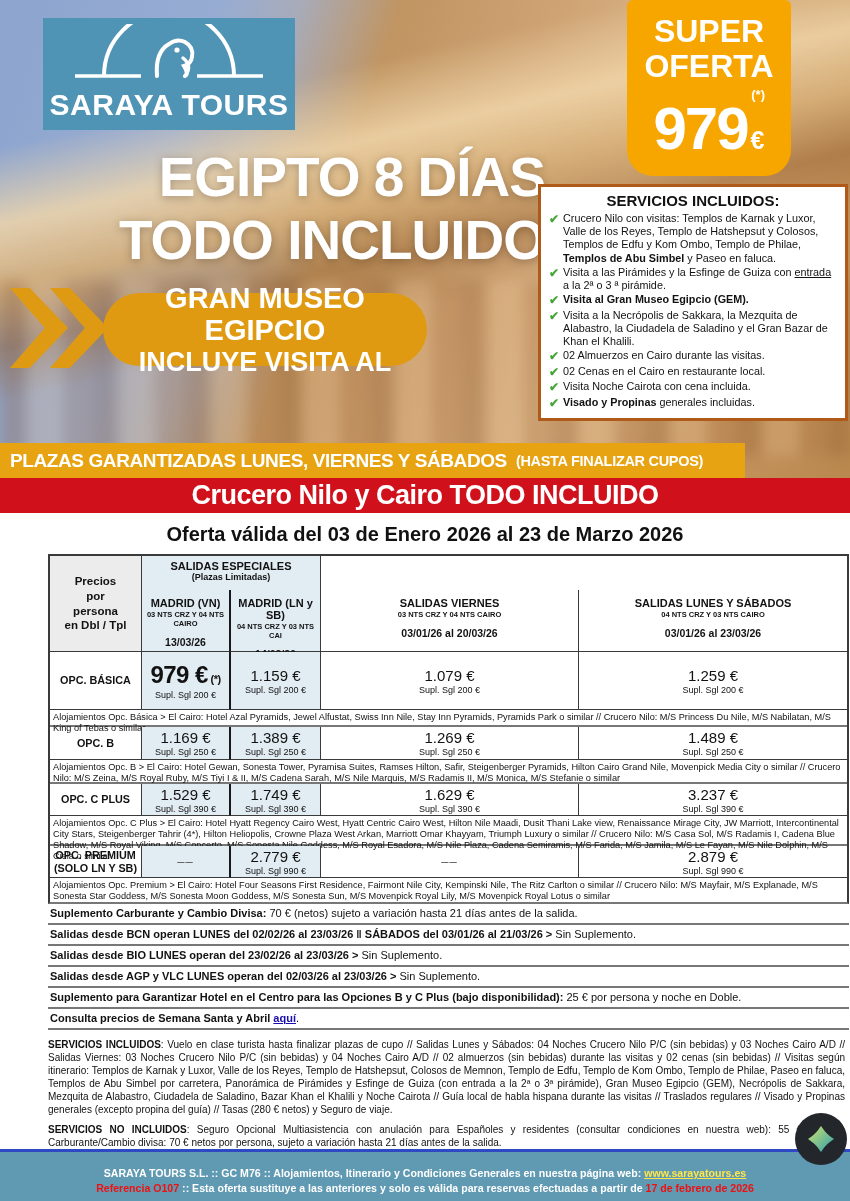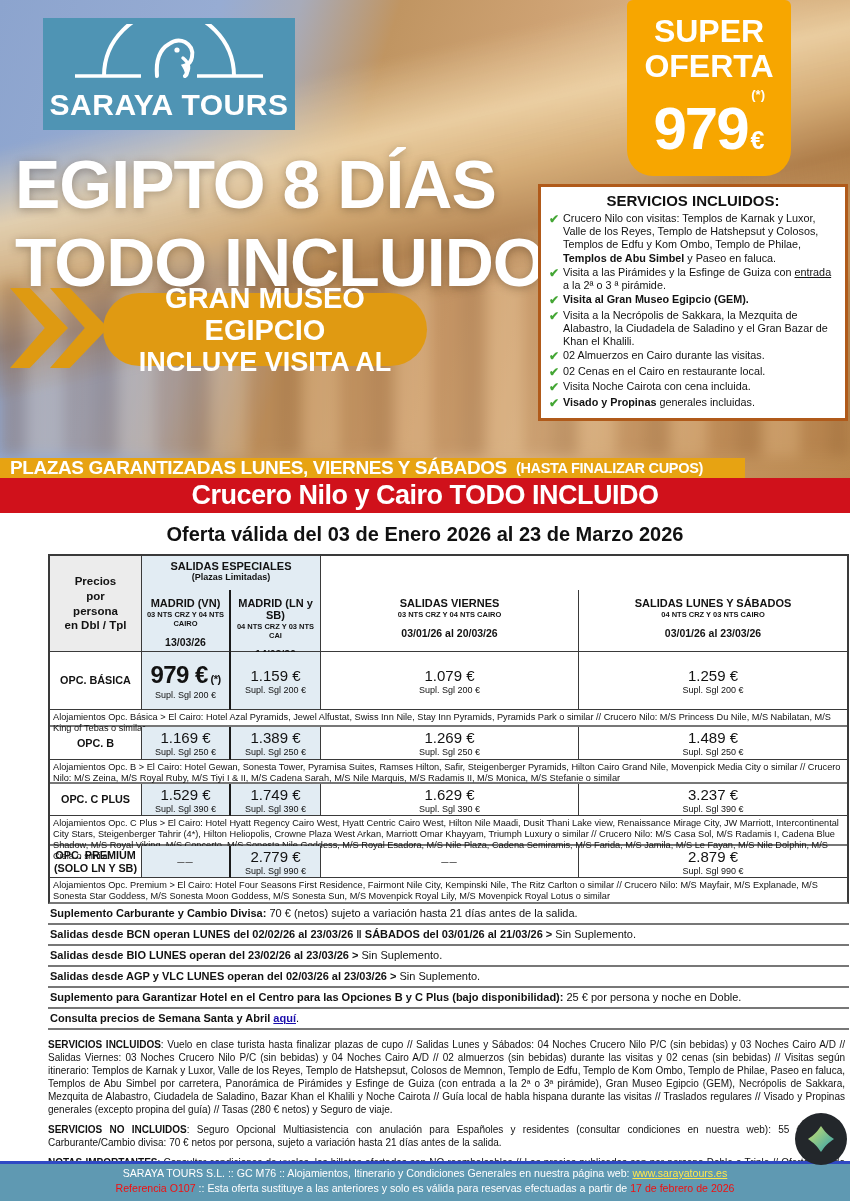--- a/index.html
+++ b/index.html
@@ -17,22 +17,22 @@
     background:linear-gradient(180deg,rgba(236,211,168,0) 0%,rgba(240,214,170,.85) 30%,rgba(214,174,120,.9) 55%,rgba(150,100,50,.45) 78%,rgba(236,211,168,0) 100%);
     filter:blur(2px);}
   .hero::after{content:"";position:absolute;left:0;right:0;bottom:22px;height:175px;
     background:repeating-linear-gradient(90deg,rgba(140,88,44,.30) 0 26px,rgba(226,186,138,.30) 26px 64px,rgba(170,115,65,.30) 64px 92px);
     filter:blur(7px);}
   .hero > *{position:relative;z-index:2;}
   .logo{position:absolute;left:43px;top:18px;width:252px;height:112px;background:#4F94B4;
     display:flex;flex-direction:column;align-items:center;justify-content:flex-start;padding-top:6px;box-sizing:border-box;}
   .logo svg{display:block;}
   .brand{color:#fff;font-weight:700;font-size:30px;letter-spacing:.5px;margin-top:-2px;}
-  .title{position:absolute;left:15px;top:146px;width:530px;margin:0;text-align:left;
-    color:#fff;font-size:68px;line-height:1.14;font-weight:700;letter-spacing:-1px;
+  .title{position:absolute;left:15px;top:146px;width:530px;margin:0;text-align:right;
+    color:#fff;font-size:55px;line-height:1.14;font-weight:700;letter-spacing:-1px;
     text-shadow:0 2px 8px rgba(60,40,20,.35);}
   .chevrons{position:absolute;left:10px;top:288px;width:96px;height:80px;}
   .chevrons i{position:absolute;top:0;width:58px;height:80px;background:#DE9A12;
     clip-path:polygon(0 0,34% 0,100% 50%,34% 100%,0 100%,60% 50%);}
   .chevrons i:nth-child(1){left:0;}
   .chevrons i:nth-child(2){left:40px;}
   .pill{position:absolute;left:103px;top:293px;width:324px;height:73px;background:#E09A12;
     border-radius:37px;color:#fff;font-weight:700;text-align:center;
     display:flex;flex-direction:column;justify-content:center;line-height:1.12;}
   .pill div:nth-child(1){font-size:29px;}
@@ -43,21 +43,21 @@
   .offer-ast{font-size:13px;text-align:right;padding-right:26px;margin-top:4px;}
   .offer-price{font-size:60px;line-height:.9;letter-spacing:-2px;}
   .offer-price .cur{font-size:25px;letter-spacing:0;margin-left:3px;}
   .services{position:absolute;left:538px;top:184px;width:310px;background:#fff;
     border:3px solid #B05A1A;box-sizing:border-box;padding:5px 8px 6px;z-index:4;}
   .svc-title{text-align:center;font-weight:700;font-size:15px;margin-bottom:3px;}
   .svc-item{display:flex;font-size:10.8px;line-height:1.22;margin-bottom:1px;}
   .svc-item .check{color:#44A635;font-weight:700;font-size:12px;margin-right:4px;flex:0 0 auto;}
   .svc-item .b{font-weight:700;}
   .svc-item .u{text-decoration:underline;}
-  .banner-orange{position:absolute;left:0;bottom:0;width:745px;height:20px;background:#E7A312;
+  .banner-orange{position:absolute;left:0;bottom:0;width:745px;height:35px;background:#E7A312;
     display:flex;align-items:center;padding-left:10px;box-sizing:border-box;color:#fff;z-index:5;}
   .bo-main{font-weight:700;font-size:19px;letter-spacing:-.4px;}
   .bo-sub{font-weight:700;font-size:14.5px;margin-left:9px;letter-spacing:-.3px;}
   
   .banner-red{height:35px;background:#D0111B;color:#fff;font-weight:700;font-size:27px;
     text-align:center;line-height:34px;letter-spacing:-.5px;}
   .validity{margin-top:10px;text-align:center;font-weight:700;font-size:20px;color:#111;}
   
   .ptable{margin:8px 0 0 48px;width:797px;display:grid;
     grid-template-columns:92px 89px 90px 258px 268px;
@@ -93,21 +93,21 @@
   .notices{margin-left:48px;width:801px;}
   .notice{border-bottom:2px solid #777;padding:3px 2px 4px;font-size:11px;}
   .notice .b{font-weight:700;}
   .notice a{color:#1A0DAB;font-weight:700;text-decoration:underline;cursor:pointer;}
   
   .fine{margin:8px 0 0 48px;width:797px;}
   .fine p{margin:0 0 7px;font-size:10px;line-height:1.3;text-align:justify;color:#111;}
   .fine b{font-weight:700;}
   
   .footer{position:absolute;left:0;right:0;bottom:0;height:35px;background:#5F99B2;border-top:3px solid #2F49C4;
-    text-align:center;color:#fff;font-size:10.6px;font-weight:400;line-height:1.45;padding-top:2px;box-sizing:content-box;}
+    text-align:center;color:#fff;font-size:10.6px;font-weight:700;line-height:1.45;padding-top:14px;box-sizing:content-box;}
   .footer a{color:#FFE74A;text-decoration:underline;cursor:pointer;}
   .footer .red{color:#F01010;}
   
   .badge{position:absolute;right:3px;top:1113px;width:52px;height:52px;border-radius:50%;
     background:#23272B;display:flex;align-items:center;justify-content:center;z-index:9;cursor:pointer;}
 </style>
 </head>
 <body>
 
 <div id="page">

